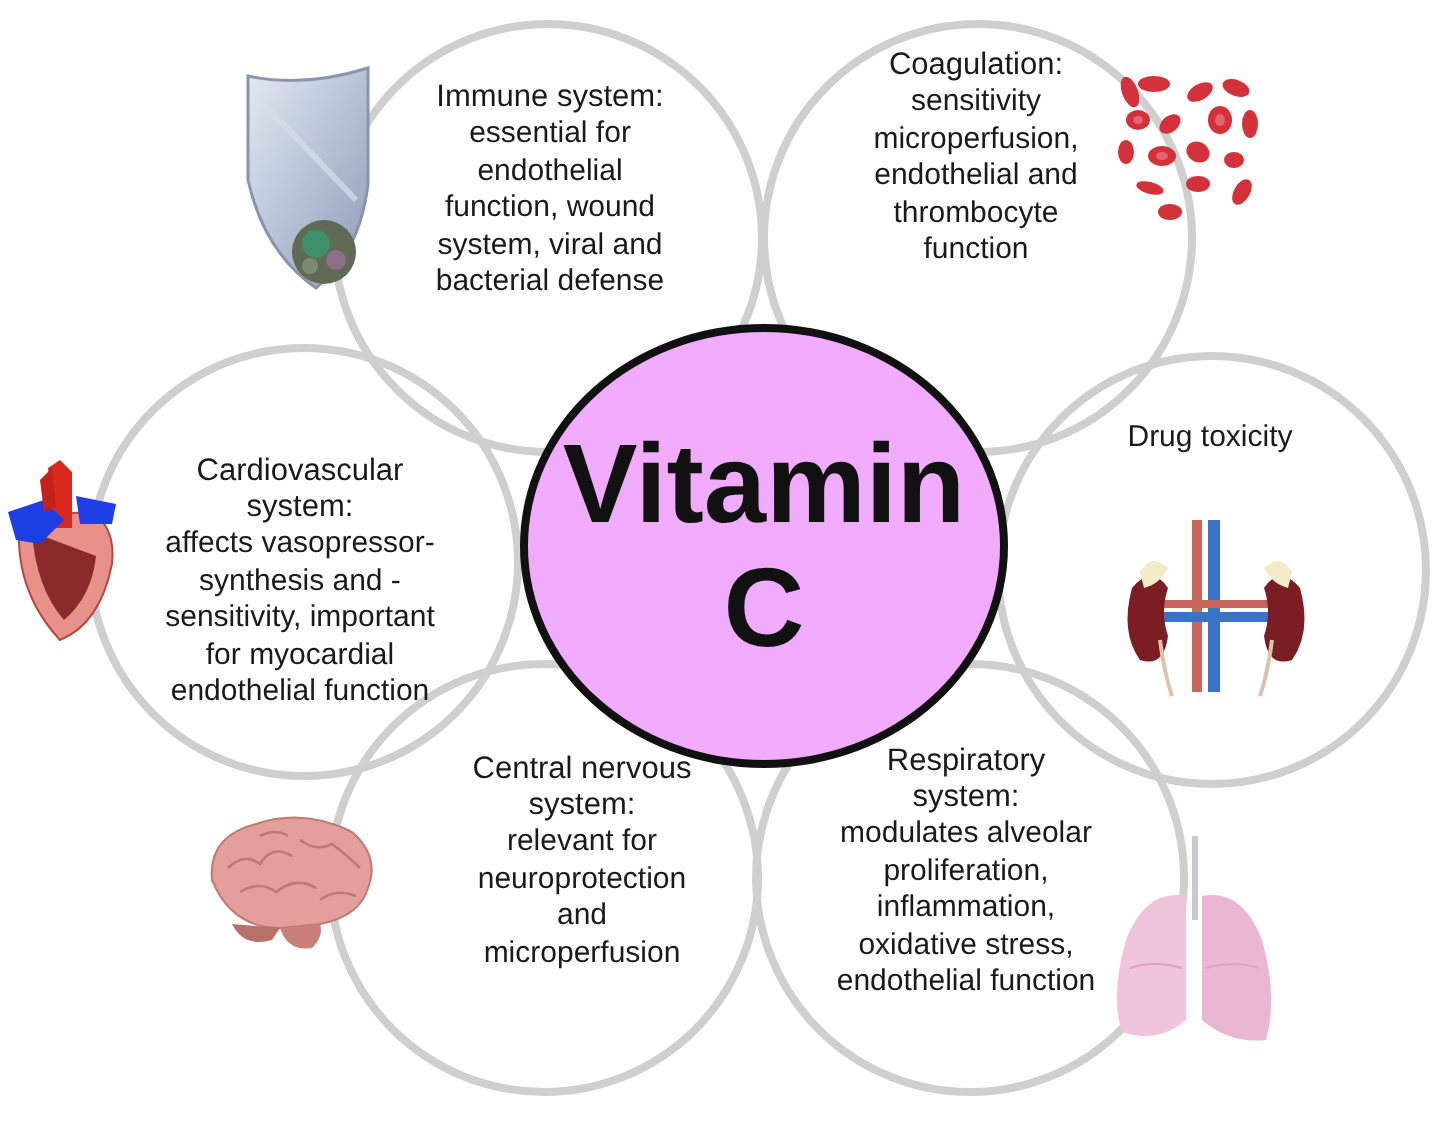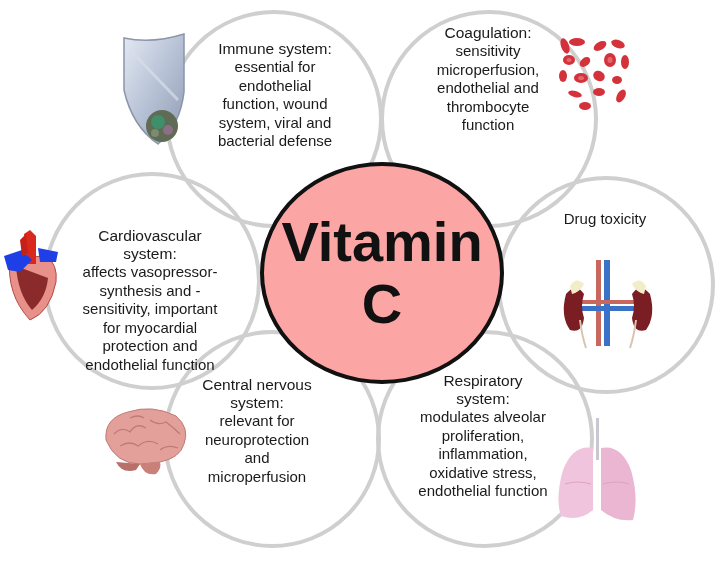--- a/index.html
+++ b/index.html
@@ -1,18 +1,18 @@
 <!DOCTYPE html>
 <html><head>
 <meta charset="utf-8">
 <style>
   html, body { margin: 0; padding: 0; background: #ffffff; }
   #stage { position: relative; width: 720px; height: 561px; overflow: hidden; background: #ffffff; font-family: "Liberation Sans", sans-serif; }
   .circle { position: absolute; border: 4px solid #cfcfcf; border-radius: 50%; box-sizing: border-box; background: transparent; }
-  .center { position: absolute; border: 4px solid #111111; border-radius: 50%; box-sizing: border-box; background: #fca5a5; display: flex; flex-direction: column; align-items: center; justify-content: center; }
+  .center { position: absolute; border: 4px solid #111111; border-radius: 50%; box-sizing: border-box; background: #f0abfc; display: flex; flex-direction: column; align-items: center; justify-content: center; }
   .center-title { font-weight: bold; font-size: 56px; line-height: 62px; color: #111111; text-align: center; letter-spacing: 0px; }
   .textblock { position: absolute; text-align: center; color: #1a1a1a; }
   .textblock .title { font-weight: normal; font-size: 15.5px; line-height: 18px; }
   .textblock .body { font-size: 15px; line-height: 18.5px; }
   .icon { position: absolute; }
 </style>
 </head>
 <body>
 
 <div id="stage">
@@ -47,29 +47,28 @@
     <div class="body">function</div>
   </div>
 
   <div class="textblock" style="left:70px; top:195px; width:160px;margin-top:32px;">
     <div class="title">Cardiovascular</div>
     <div class="title">system:</div>
     <div class="body">affects vasopressor-</div>
     <div class="body">synthesis and -</div>
     <div class="body">sensitivity, important</div>
     <div class="body">for myocardial</div>
-    <div class="body">protection and</div>
     <div class="body">endothelial function</div>
   </div>
 
   <div class="textblock" style="left:535px; top:210px; width:140px;">
     <div class="body">Drug toxicity</div>
   </div>
 
-  <div class="textblock" style="left:182px; top:376px; width:150px;">
+  <div class="textblock" style="left:216px; top:376px; width:150px;">
     <div class="title">Central nervous</div>
     <div class="title">system:</div>
     <div class="body">relevant for</div>
     <div class="body">neuroprotection</div>
     <div class="body">and</div>
     <div class="body">microperfusion</div>
   </div>
 
   <div class="textblock" style="left:405px; top:372px; width:156px;">
     <div class="title">Respiratory</div>

